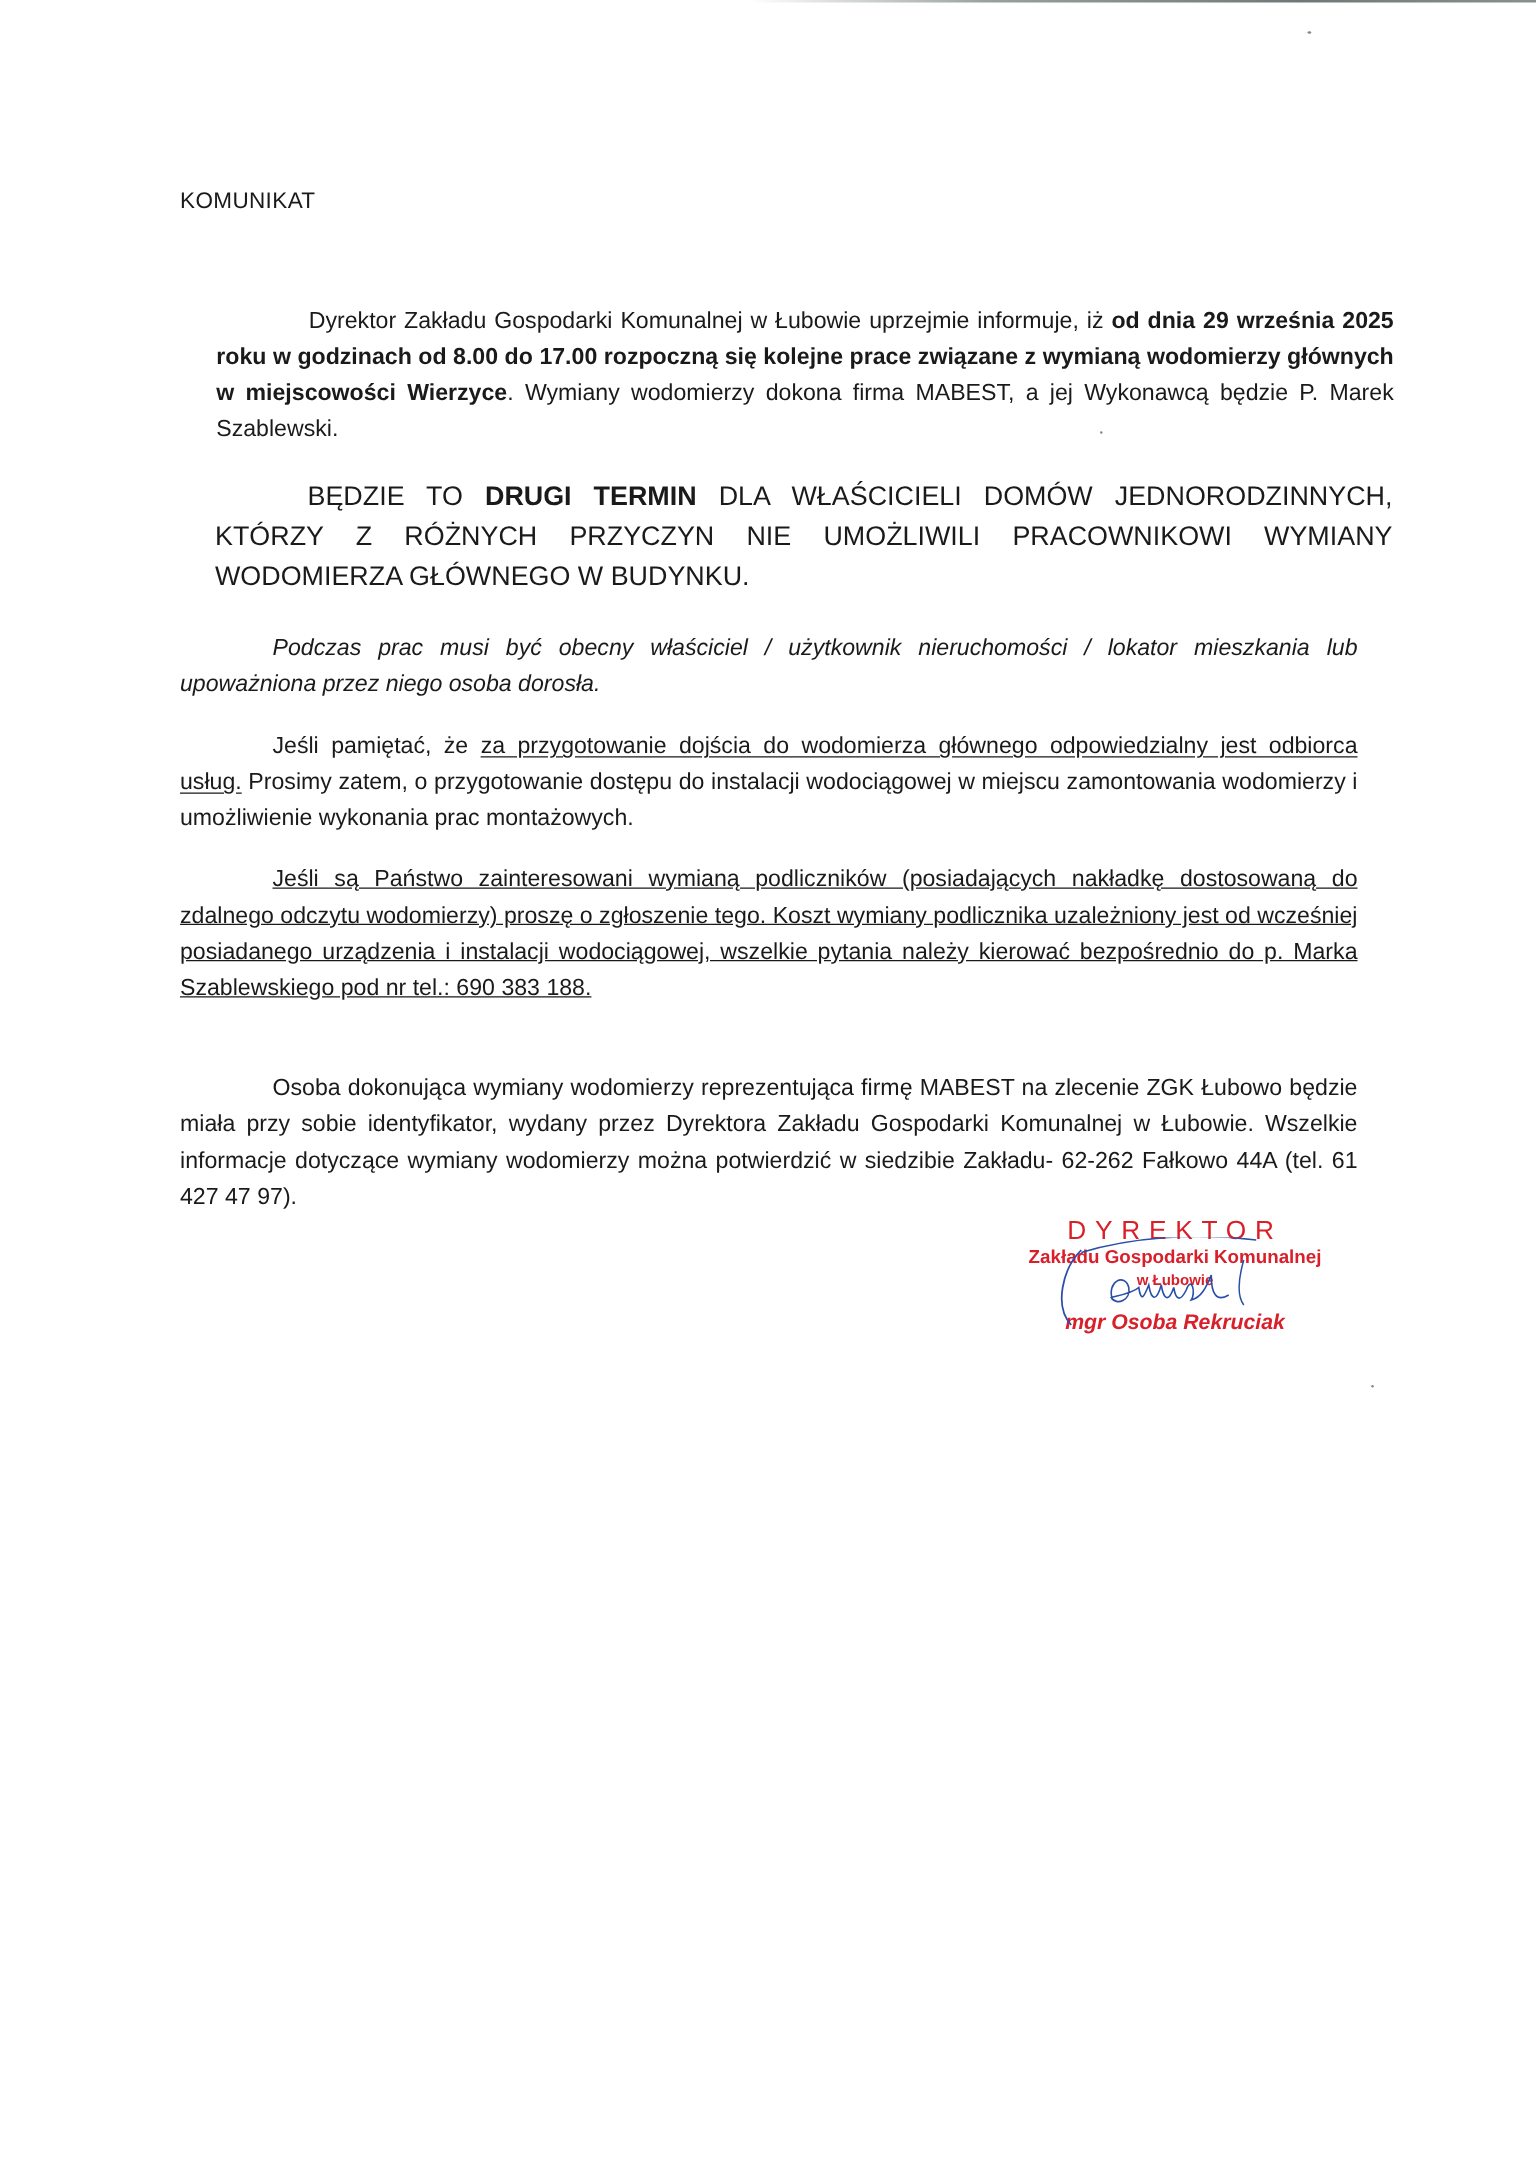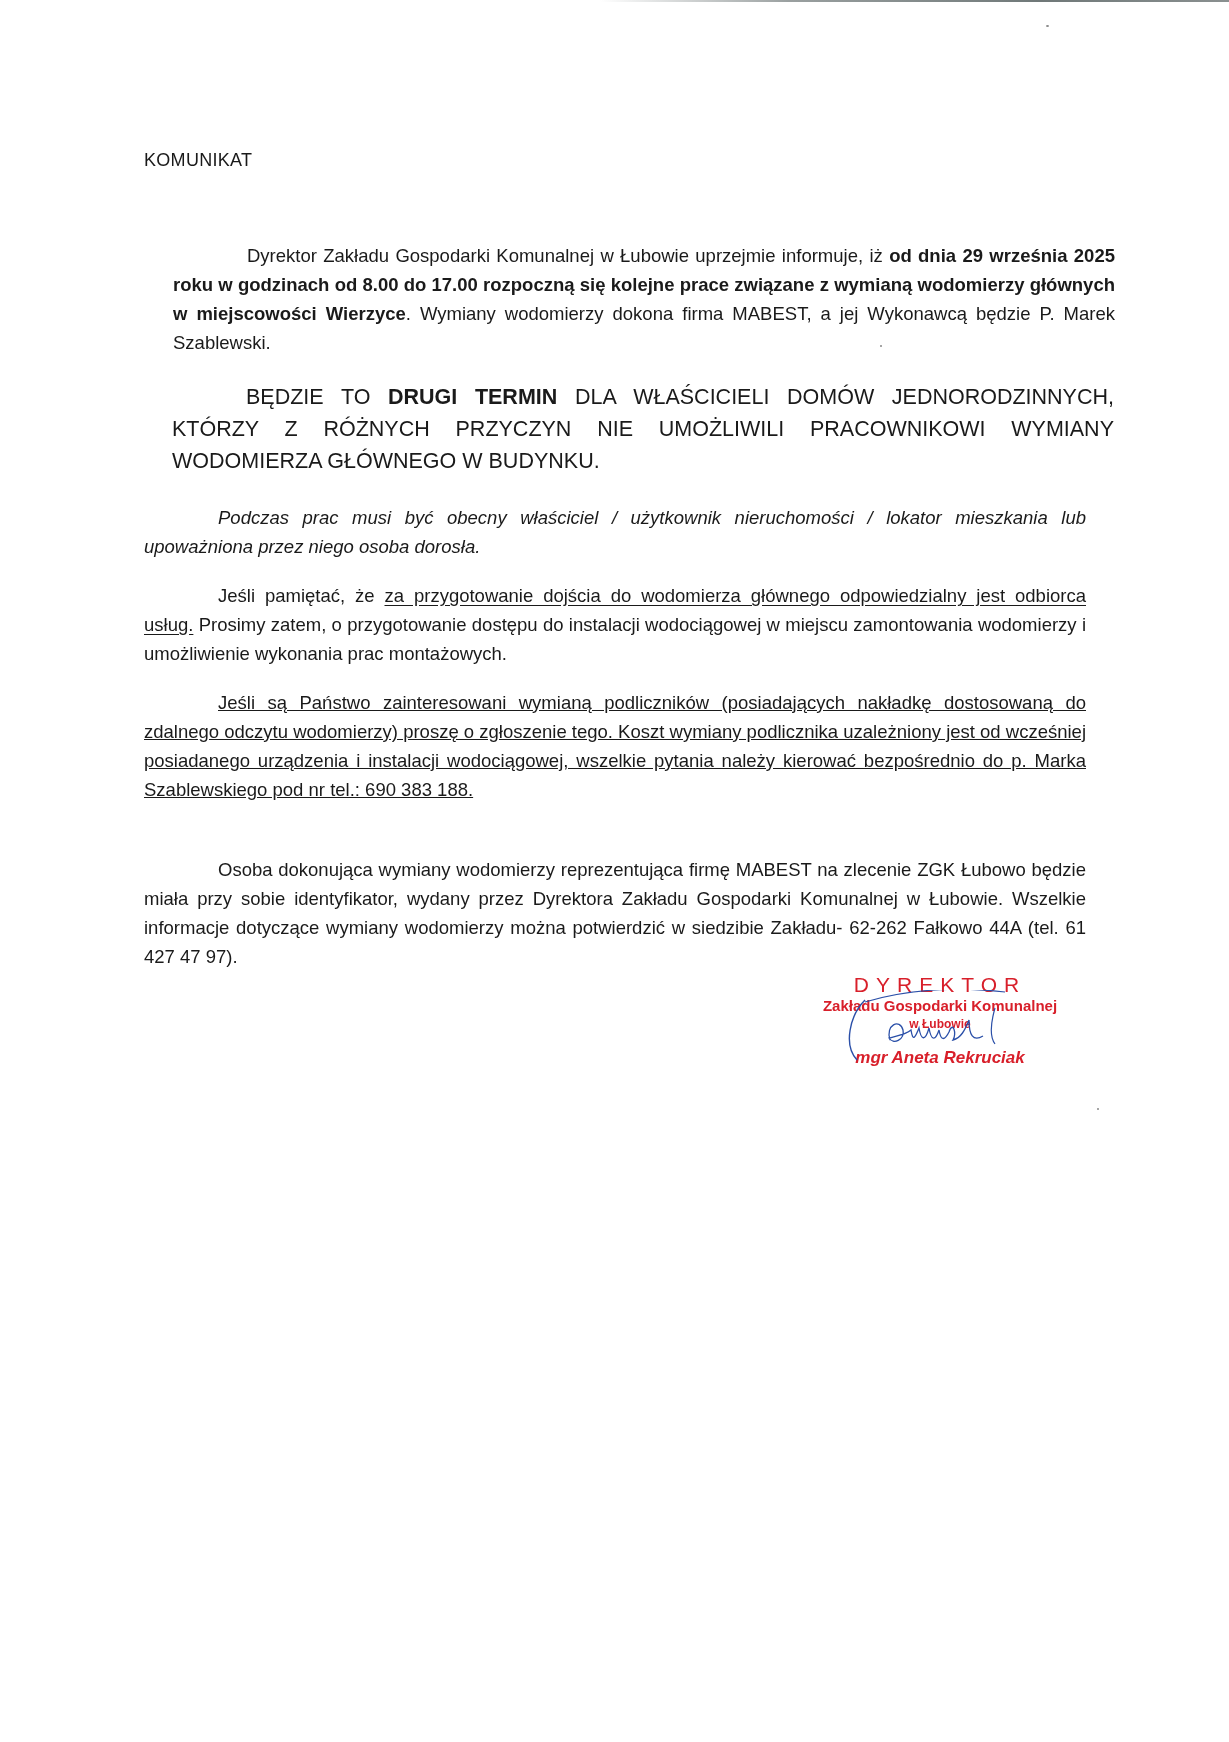--- a/index.html
+++ b/index.html
@@ -53,21 +53,21 @@
 
   <div class="para" id="p5"><span class="indent"></span><span>Jeśli są Państwo zainteresowani wymianą podliczników (posiadających nakładkę dostosowaną do zdalnego odczytu wodomierzy) proszę o zgłoszenie tego. Koszt wymiany podlicznika uzależniony jest od wcześniej posiadanego urządzenia i instalacji wodociągowej, wszelkie pytania należy kierować bezpośrednio do p. Marka Szablewskiego pod nr tel.: 690 383 188.</span></div>
 
   <div class="para" id="p6"><span class="indent"></span><span>Osoba dokonująca wymiany wodomierzy reprezentująca firmę MABEST na zlecenie ZGK Łubowo będzie miała przy sobie identyfikator, wydany przez Dyrektora Zakładu Gospodarki Komunalnej w Łubowie. Wszelkie informacje dotyczące wymiany wodomierzy można potwierdzić w siedzibie Zakładu- 62-262 Fałkowo 44A (tel. 61 427 47 97).</span></div>
 </div>
 
 <div class="stamp">
   <div class="head">DYREKTOR</div>
   <div class="org">Zakładu Gospodarki Komunalnej</div>
   <div class="city">w Łubowie</div>
-  <div class="name">mgr Aneta Rekruciak</div>
+  <div class="name">mgr Osoba Rekruciak</div>
 </div>
 
 <svg class="signature" viewBox="0 0 170 80">
   <path d="M20 10 C 5 25, -2 55, 12 70" fill="none" stroke="#2a4fa8" stroke-width="1.4"></path>
   <path d="M20 12 C 60 0, 110 -4, 160 2" fill="none" stroke="#2a4fa8" stroke-width="1.2"></path>
   <path d="M45 50 C 40 35, 55 28, 58 40 C 60 50, 48 55, 44 48 C 52 46, 62 44, 66 40 C 68 52, 70 48, 74 38 C 76 50, 80 52, 84 38 C 86 50, 90 52, 94 40 C 96 52, 100 50, 104 42 C 108 30, 112 44, 108 50 C 116 48, 120 40, 124 30 C 124 45, 128 52, 138 46" fill="none" stroke="#2a4fa8" stroke-width="1.3"></path>
   <path d="M150 18 C 146 32, 144 46, 150 54" fill="none" stroke="#2a4fa8" stroke-width="1.2"></path>
 </svg>
 
 </body></html>

